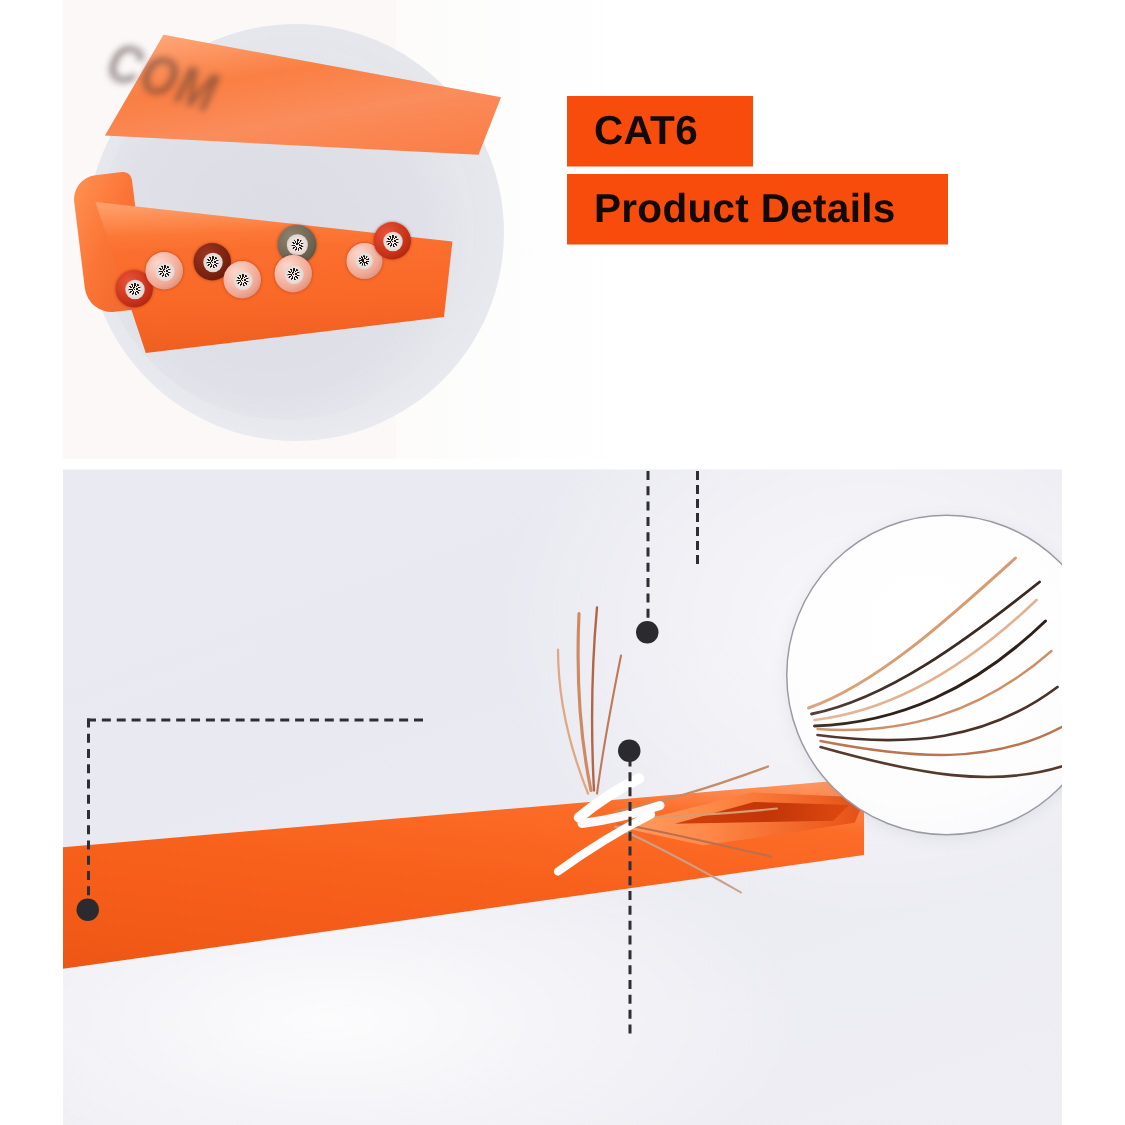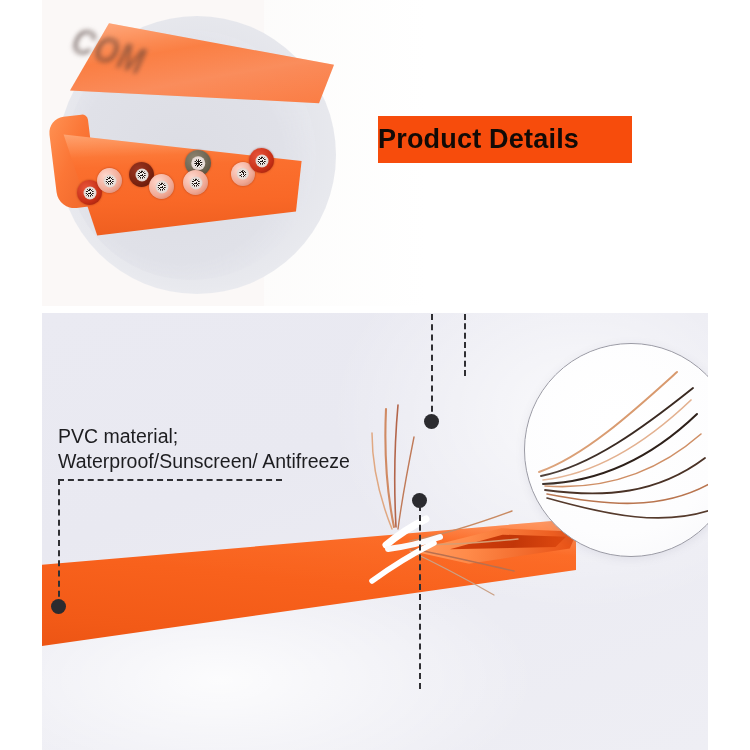--- a/index.html
+++ b/index.html
@@ -115,21 +115,21 @@
 
   
   .banner {
     position:absolute;
     background:#f74c0c;
     display:flex; align-items:center;
     color:#120a06;
     font-weight:700;
   }
   .banner-cat6   { left:378px; top:64px;  width:124px; height:47px;  padding-left:18px; font-size:27px; letter-spacing:.2px; }
-  .banner-detail { left:378px; top:116px; width:254px; height:47px;  font-size:27px; letter-spacing:.2px; }
+  .banner-detail { left:378px; top:116px; width:254px; height:47px;  padding-left:18px; font-size:27px; letter-spacing:.2px; }
 
   
   .panel-bottom {
     position:absolute; left:42px; top:313px; width:666px; height:437px;
     background:linear-gradient(160deg,#eaeaf2 0%,#e9e9f1 35%,#ececf3 68%,#eeeef4 100%);
     overflow:hidden;
   }
   
   .bp-wash-a {
     position:absolute; right:-40px; top:-30px; width:420px; height:330px;
@@ -252,20 +252,23 @@
         </div>
 
       <div class="cond pink" style="left:176px; top:142px; width:24px; height:24px;">
           <i class="core"></i>
         </div>
       <div class="cond red" style="left:194px; top:128px; width:25px; height:25px;">
           <i class="core"></i>
         </div>
     </div>
 
+    <div class="banner banner-cat6">
+      <span>CAT6</span>
+    </div>
     <div class="banner banner-detail">
       <span>Product Details</span>
     </div>
   </div>
 
   <div class="panel-bottom">
     <div class="bp-wash-a"></div>
     <div class="bp-wash-b"></div>
 
     <div class="flat-cable"></div>
@@ -315,16 +318,14 @@
   <div class="dash-v" style="left:58px; top:479px; height:128px;"></div>
   <div class="dot" style="left:51px; top:599px;"></div>
 
   <div class="dash-v" style="left:431px; top:314px; height:108px;"></div>
   <div class="dot" style="left:424px; top:414px;"></div>
   <div class="dash-v" style="left:464px; top:314px; height:62px;"></div>
 
   <div class="dot" style="left:412px; top:493px;"></div>
   <div class="dash-v" style="left:419px; top:505px; height:184px;"></div>
 
-  <div class="label label-pvc">PVC material;
-Waterproof/Sunscreen/ Antifreeze</div>
 
 </div>
 
 </body></html>

